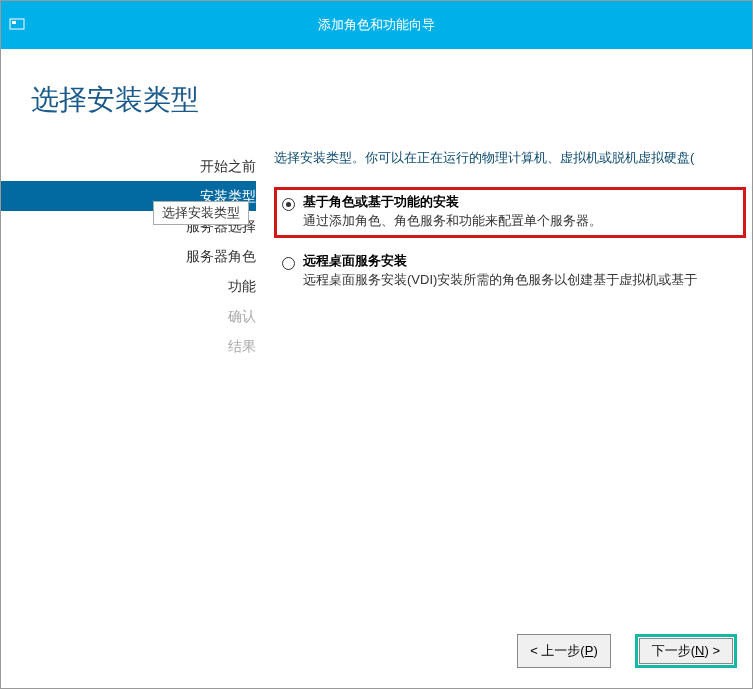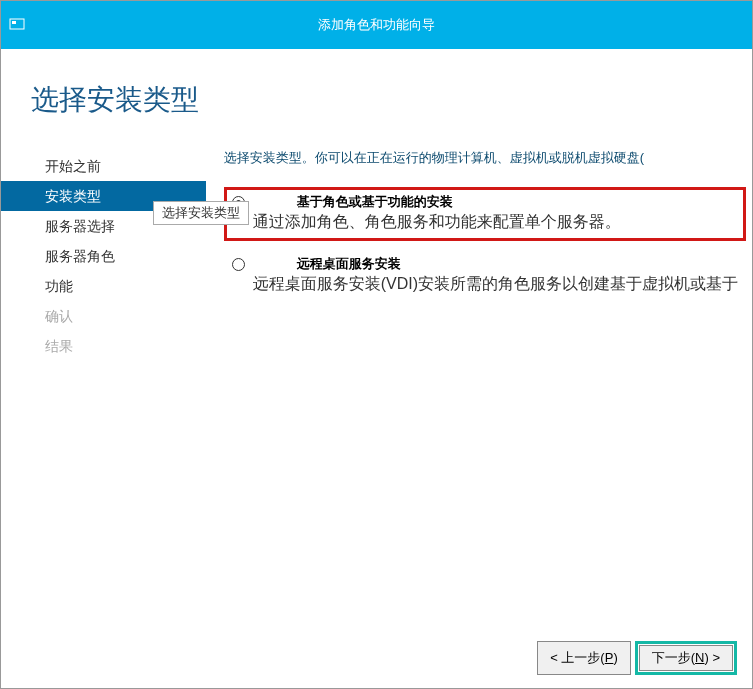--- a/index.html
+++ b/index.html
@@ -48,20 +48,21 @@
       width: 255px;
       padding-top: 8px;
       position: relative;
     }
     .sidebar-item {
       font-size: 14px;
       padding: 6px 0 6px 44px;
       cursor: pointer;
       color: #333;
       line-height: 18px;
+      text-align: right;
     }
     .sidebar-item.active {
       background: #0369a1;
       color: #fff;
     }
     .sidebar-item.disabled {
       color: #aaa;
       cursor: default;
     }
     .sidebar-tooltip {
@@ -89,22 +90,21 @@
       margin-bottom: 8px;
       margin-right: 6px;
     }
     .option.highlighted {
       border: 3px solid #d11816;
       padding: 3px 5px 5px 5px;
       margin-bottom: 8px;
     }
     .option-row {
       display: flex;
-      align-items: flex-start;
-      gap: 44px;
+      align-items: flex-end;
     }
     .radio {
       width: 13px;
       height: 13px;
       border: 1px solid #333;
       border-radius: 50%;
       margin: 3px 8px 0 0;
       display: inline-flex;
       align-items: center;
       justify-content: center;
@@ -116,32 +116,32 @@
       height: 5px;
       border-radius: 50%;
       background: #333;
     }
     .option-title {
       font-size: 13px;
       font-weight: bold;
       color: #000;
     }
     .option-desc {
-      font-size: 16px;
+      font-size: 13px;
       color: #333;
       margin-left: 21px;
       margin-top: 1px;
       white-space: nowrap;
     }
     .footer {
       position: absolute;
-      bottom: 14px;
+      bottom: 21px;
       right: 16px;
       display: flex;
-      gap: 4px;
+      gap: 24px;
       border-radius: 6px;
     }
     .btn {
       font-size: 13px;
       padding: 3px 12px;
       border: 1px solid #888;
       background: #f0f0f0;
       cursor: pointer;
     }
     .btn-highlight-wrap {

